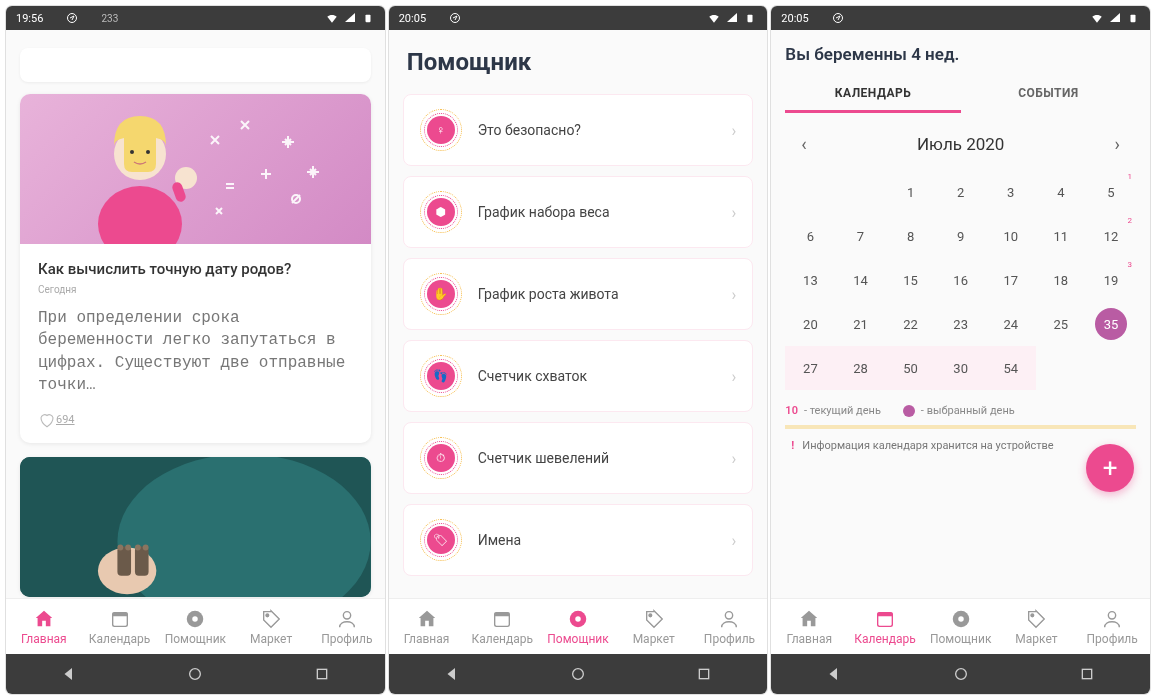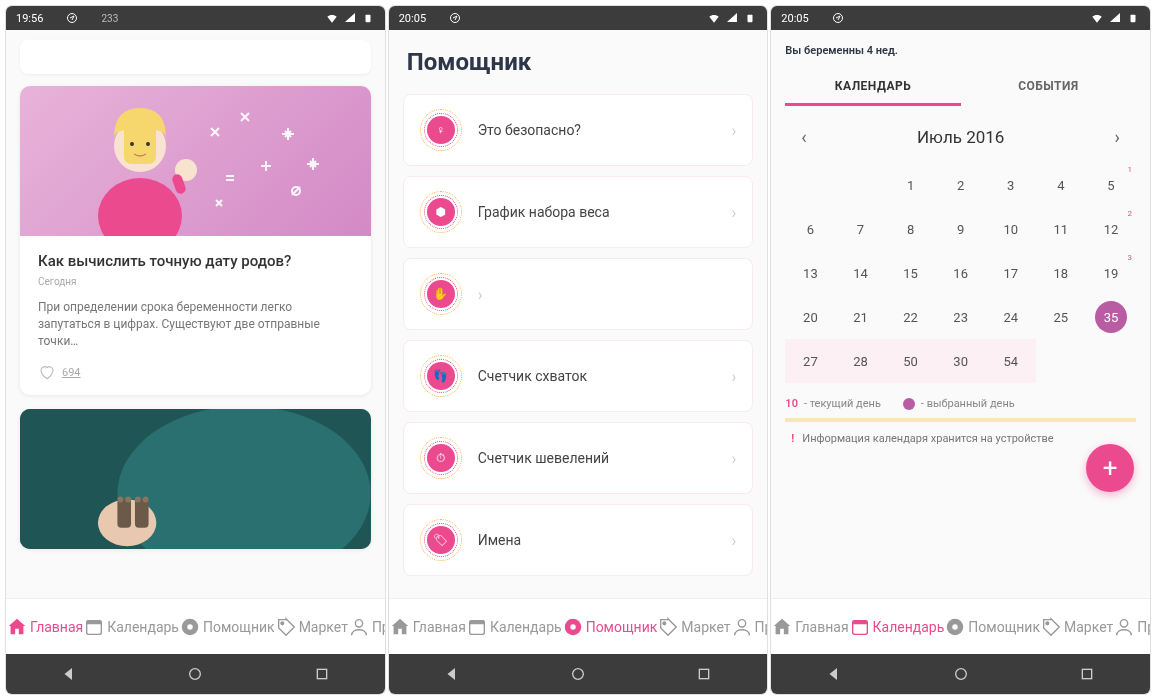--- a/index.html
+++ b/index.html
@@ -4,54 +4,54 @@
 <style>
   * { box-sizing: border-box; margin: 0; padding: 0; font-family: -apple-system, BlinkMacSystemFont, "Segoe UI", Roboto, Arial, sans-serif; }
   body { background: #fff; width: 1156px; height: 700px; display: flex; gap: 4px; padding: 6px; }
   .phone { flex: 1; background: #fff; border-radius: 6px; overflow: hidden; display: flex; flex-direction: column; box-shadow: 0 0 0 1px #e0e0e0; }
   .status-bar { height: 24px; background: #3c3c3c; color: #fff; display: flex; align-items: center; padding: 0 10px; font-size: 11px; justify-content: space-between; }
   .status-left { display: flex; align-items: center; gap: 22px; }
   .status-right { display: flex; align-items: center; gap: 4px; }
   .status-icon { width: 14px; height: 14px; display: inline-flex; align-items: center; justify-content: center; }
   .content { flex: 1; background: #fafafa; overflow: hidden; position: relative; }
   .nav-bar { height: 56px; background: #fff; border-top: 1px solid #eee; display: flex; }
-  .nav-item { flex: 1; display: flex; flex-direction: row; align-items: center; justify-content: center; gap: 2px; font-size: 14px; color: #999; cursor: pointer; }
+  .nav-item { flex: 1; display: flex; flex-direction: column; align-items: center; justify-content: center; gap: 2px; font-size: 12px; color: #999; cursor: pointer; }
   .nav-item.active { color: #ec4a8f; }
   .nav-icon { width: 22px; height: 22px; display: flex; align-items: center; justify-content: center; }
   .sys-nav { height: 40px; background: #3c3c3c; display: flex; align-items: center; justify-content: space-around; }
   .sys-btn { width: 30px; height: 30px; color: #ccc; display: flex; align-items: center; justify-content: center; }
 
   
-  .s1-content { padding: 10px 14px; height: 100%; overflow: hidden; }
+  .s1-content { padding: 18px 14px; height: 100%; overflow: hidden; }
   .s1-card-stub { height: 34px; background: #fff; border-radius: 8px; box-shadow: 0 1px 3px rgba(0,0,0,0.06); margin-bottom: 12px; }
   .article-card { background: #fff; border-radius: 10px; box-shadow: 0 1px 4px rgba(0,0,0,0.08); overflow: hidden; margin-bottom: 14px; }
   .article-img { height: 150px; background: linear-gradient(135deg, #e8b3da, #d38ac5); position: relative; overflow: hidden; }
   .woman-svg { position: absolute; bottom: -10px; left: 40px; }
   .article-body { padding: 16px 18px 14px; }
   .article-title { font-size: 15px; font-weight: 500; color: #333; margin-bottom: 6px; }
   .article-date { font-size: 10px; color: #aaa; margin-bottom: 12px; }
-  .article-text { font-size: 12px; color: #777; line-height: 1.4; margin-bottom: 14px; }
-  .article-likes { display: flex; align-items: center; gap: 6px; font-size: 11px; color: #aaa; text-decoration: underline; }
+  .article-text { font-size: 16px; color: #777; line-height: 1.4; margin-bottom: 14px; font-family: Liberation Mono, monospace; }
+  .article-likes { display: flex; align-items: center; gap: 0; font-size: 11px; color: #aaa; text-decoration: underline; }
   .heart-icon { width: 18px; height: 18px; }
   .second-card { height: 140px; border-radius: 10px; overflow: hidden; box-shadow: 0 1px 4px rgba(0,0,0,0.08); background: linear-gradient(90deg, #1a4d4d, #267070); position: relative; }
 
   
   .s2-content { padding: 18px 14px; }
   .s2-title { font-size: 24px; font-weight: 700; color: #2d3748; margin-bottom: 18px; padding-left: 4px; }
   .helper-item { background: #fff; border: 1px solid #fce8f0; border-radius: 8px; padding: 14px 16px; margin-bottom: 10px; display: flex; align-items: center; gap: 16px; cursor: pointer; }
   .helper-icon-wrap { width: 42px; height: 42px; position: relative; display: flex; align-items: center; justify-content: center; }
   .helper-dots { position: absolute; inset: 0; border: 1px dotted #f5b942; border-radius: 50%; }
   .inner-dots { position: absolute; inset: 4px; border: 1px dotted #ec4a8f; border-radius: 50%; }
   .helper-circle { width: 28px; height: 28px; background: #ec4a8f; border-radius: 50%; display: flex; align-items: center; justify-content: center; color: #fff; font-size: 12px; }
   .helper-label { flex: 1; font-size: 14px; color: #444; }
   .helper-chevron { color: #ccc; font-size: 16px; }
 
   
   .s3-content { padding: 14px 14px 0; height: 100%; display: flex; flex-direction: column; }
-  .s3-title { font-size: 11px; font-weight: 600; color: #2d3748; margin-bottom: 12px; }
+  .s3-title { font-size: 17px; font-weight: 600; color: #2d3748; margin-bottom: 12px; }
   .tabs { display: flex; margin-bottom: 10px; }
   .tab { flex: 1; text-align: center; font-size: 12px; font-weight: 700; color: #666; padding: 10px 0; cursor: pointer; letter-spacing: 0.5px; }
   .tab.active { color: #333; border-bottom: 3px solid #ec4a8f; }
   .month-nav { display: flex; align-items: center; justify-content: space-between; padding: 6px 8px 12px; }
   .month-name { font-size: 17px; font-weight: 400; color: #333; }
   .month-arrow { color: #666; font-size: 18px; padding: 4px 8px; cursor: pointer; }
   .weekdays { display: grid; grid-template-columns: repeat(7, 1fr); font-size: 9px; color: #aaa; text-align: center; padding-bottom: 8px; }
   .cal-grid { display: grid; grid-template-columns: repeat(7, 1fr); gap: 0; }
   .cal-cell { height: 44px; display: flex; align-items: center; justify-content: center; font-size: 13px; color: #555; position: relative; }
   .cal-cell.hl { background: #fdf0f5; }
@@ -265,20 +265,21 @@
           </div>
           <div class="helper-label">График набора веса</div>
           <div class="helper-chevron">›</div>
         </div>
         <div class="helper-item">
           <div class="helper-icon-wrap">
             <div class="helper-dots"></div>
             <div class="inner-dots"></div>
             <div class="helper-circle">✋</div>
           </div>
+          <div class="helper-label">График роста живота</div>
           <div class="helper-chevron">›</div>
         </div>
         <div class="helper-item">
           <div class="helper-icon-wrap">
             <div class="helper-dots"></div>
             <div class="inner-dots"></div>
             <div class="helper-circle">👣</div>
           </div>
           <div class="helper-label">Счетчик схваток</div>
           <div class="helper-chevron">›</div>
@@ -398,21 +399,21 @@
     </div>
   </div>
   <div class="content s3-content">
     <div class="s3-title">Вы беременны 4 нед.</div>
     <div class="tabs">
       <div class="tab active">КАЛЕНДАРЬ</div>
       <div class="tab">СОБЫТИЯ</div>
     </div>
     <div class="month-nav">
       <span class="month-arrow">‹</span>
-      <span class="month-name">Июль 2016</span>
+      <span class="month-name">Июль 2020</span>
       <span class="month-arrow">›</span>
     </div>
     <div class="cal-grid" id="cal-grid">
         <div class="cal-cell">
           <div class="day-ring"></div>
         </div>
         <div class="cal-cell">
           <div class="day-ring"></div>
         </div>
         <div class="cal-cell">

